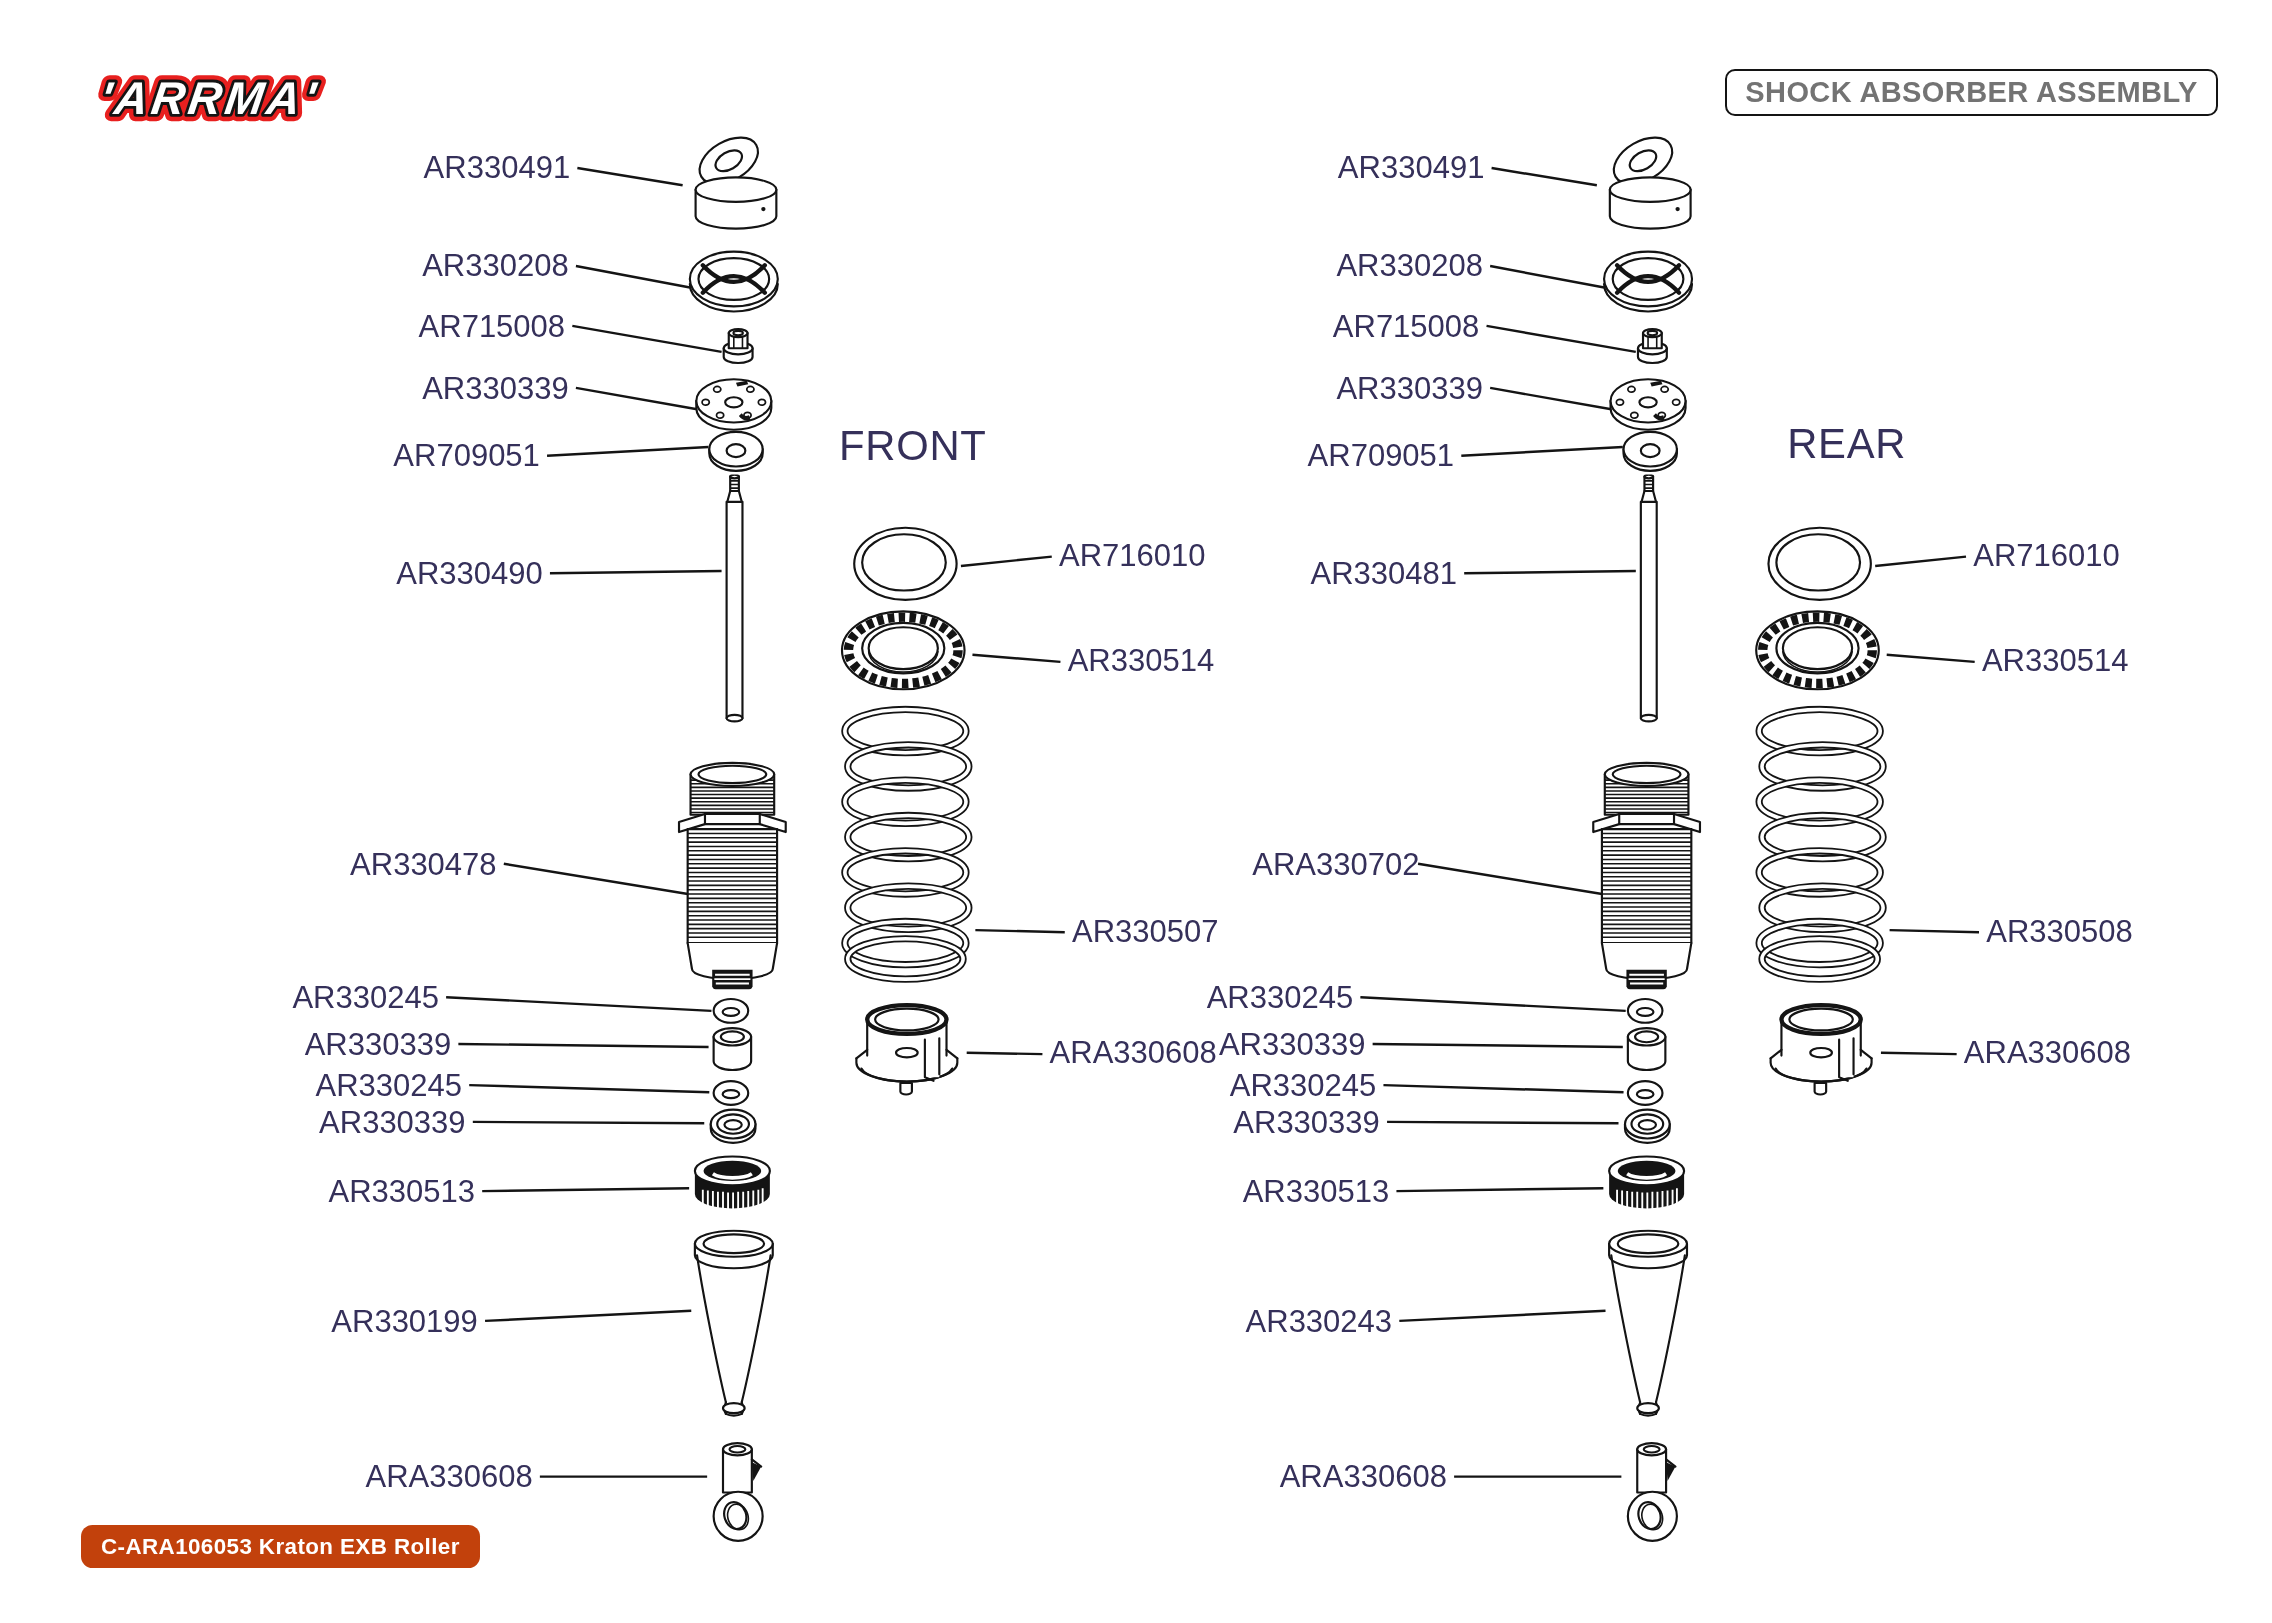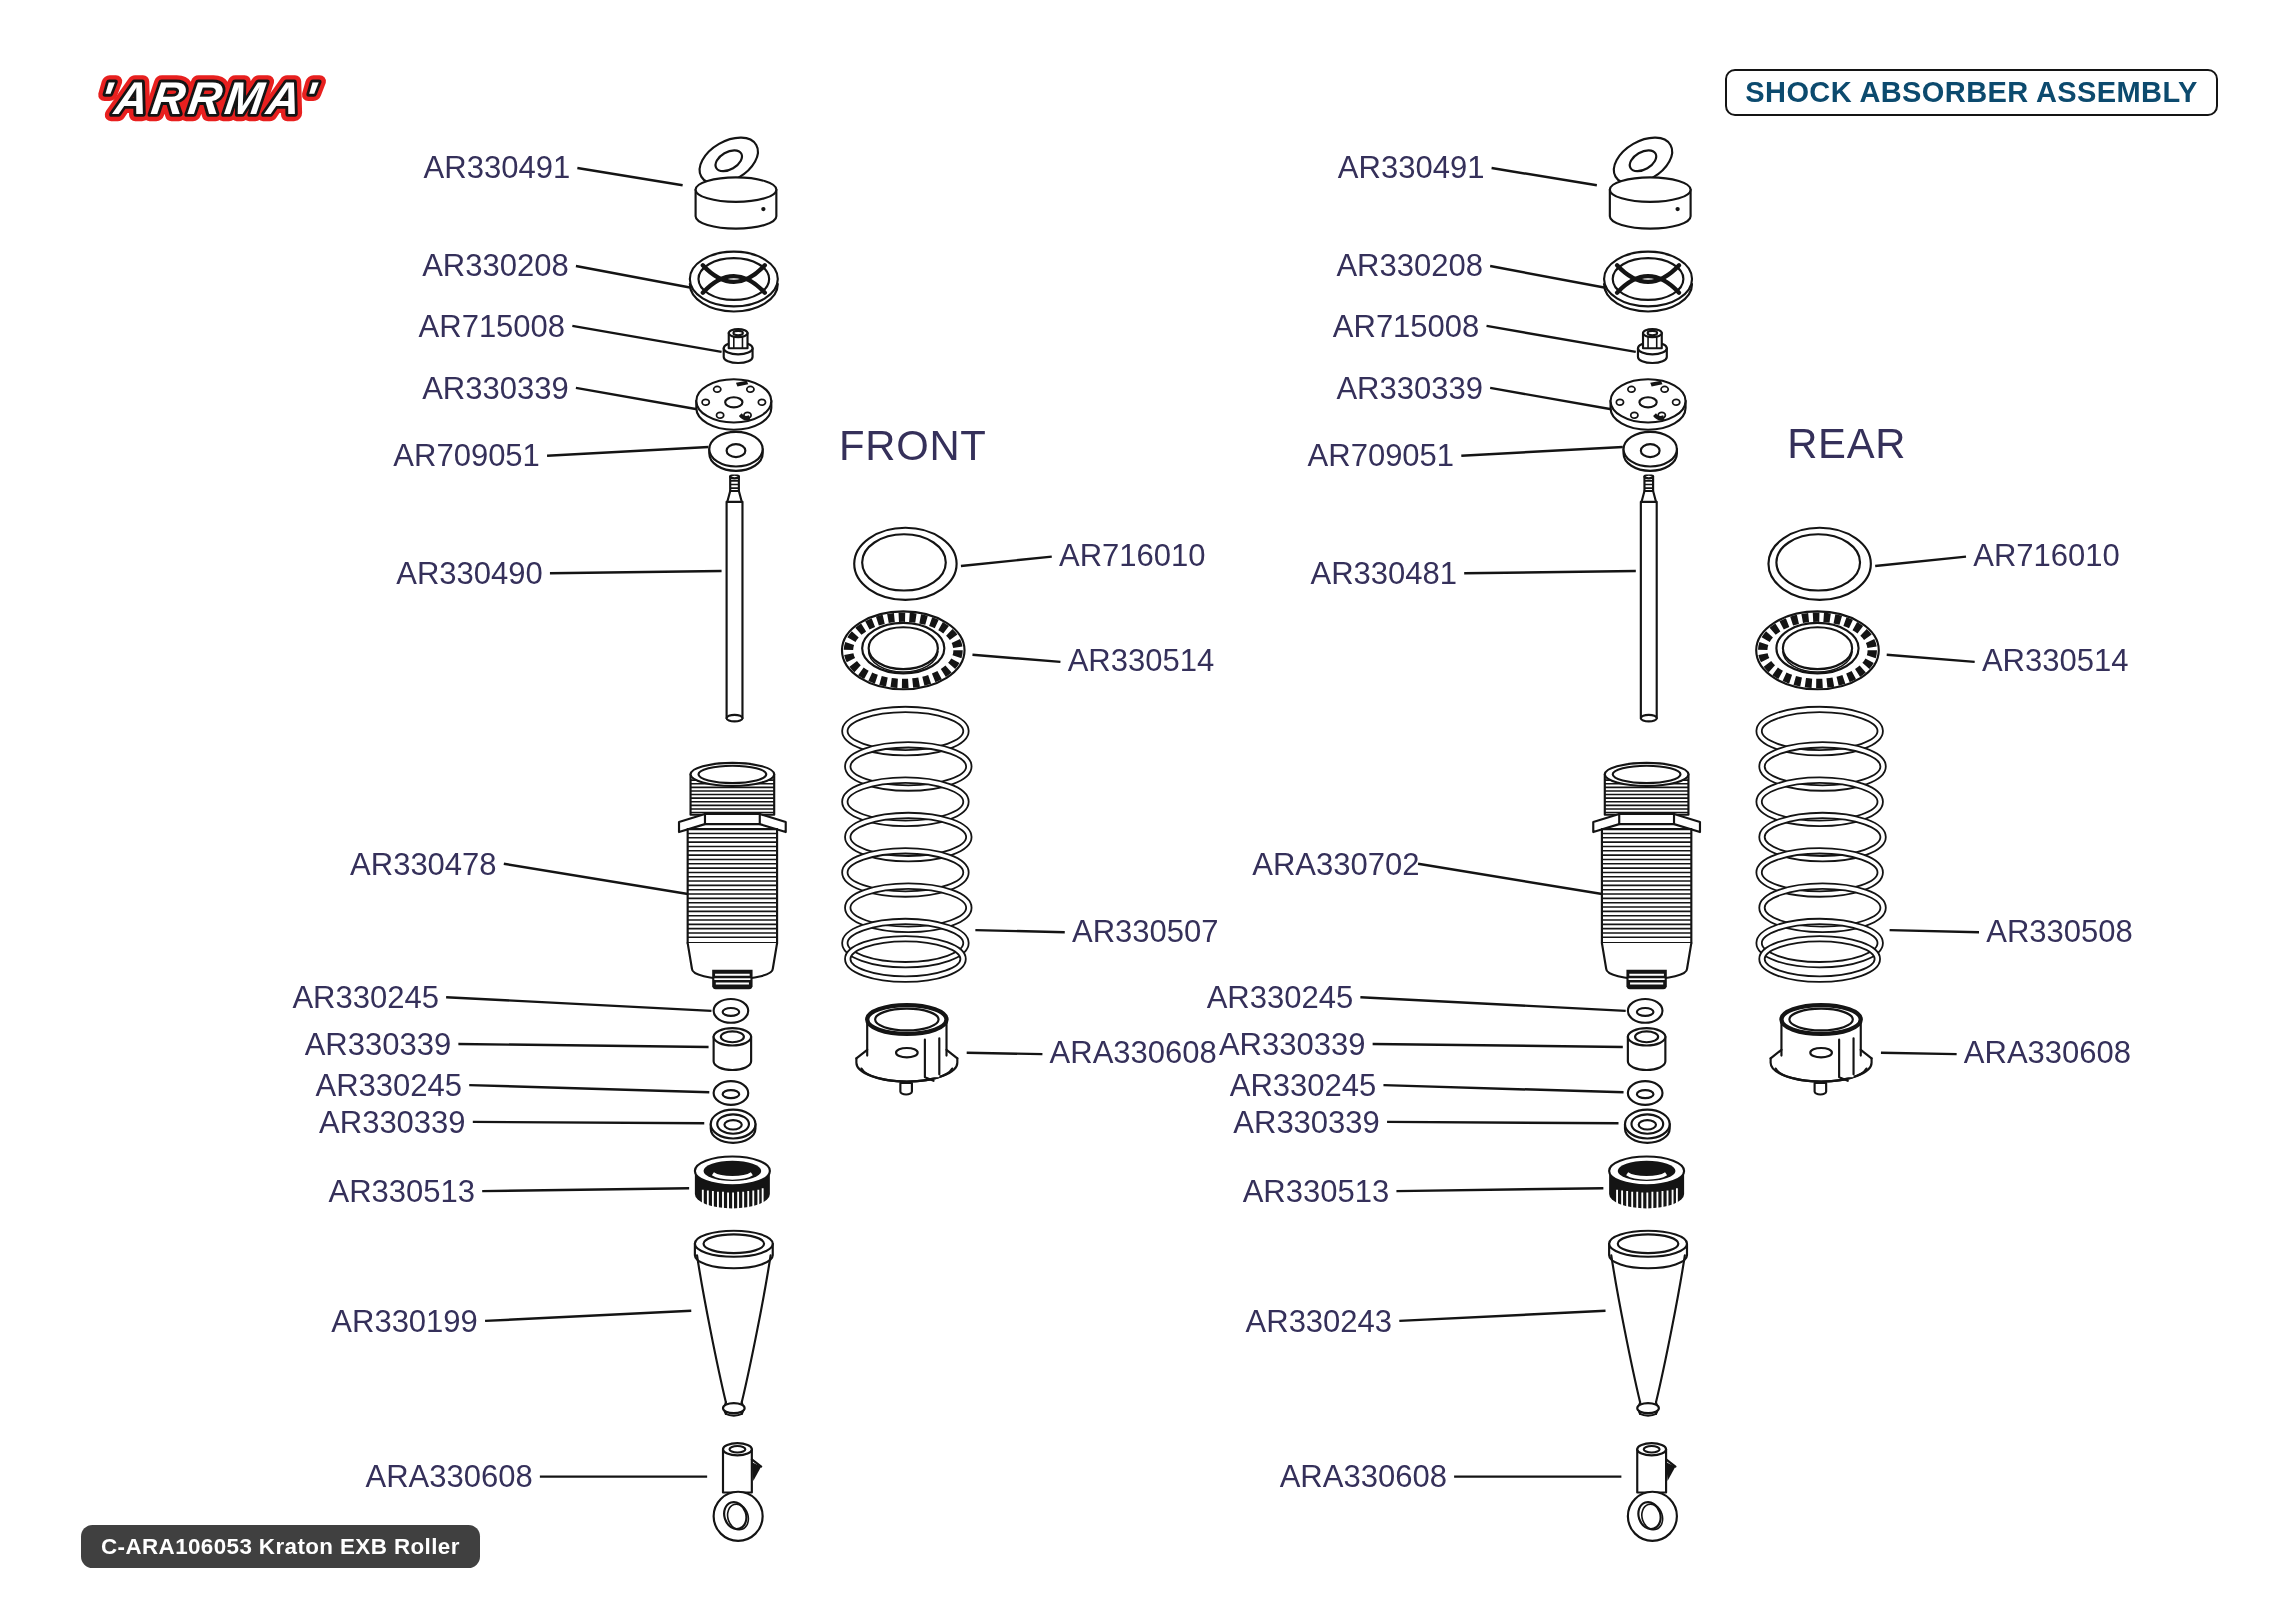--- a/index.html
+++ b/index.html
@@ -21,25 +21,25 @@
   text.hd  { font-size:58px; fill:#35305a; letter-spacing:1px; }
 
   .logo-t   { font-style:italic; font-weight:900; font-size:64px; letter-spacing:5px; }
   .logo-red { stroke:#e8201f; stroke-width:20; fill:#e8201f; stroke-linejoin:round; }
   .logo-blk { stroke:#141414; stroke-width:8; fill:#ffffff; paint-order:stroke; stroke-linejoin:round; }
 
   .title-box {
     position:absolute; left:1725px; top:69px; width:489px; height:43px;
     border:2.9px solid #141414; border-radius:10px; background:#ffffff;
     display:flex; align-items:center; justify-content:center;
-    font-size:29px; font-weight:bold; color:#0c4a6e; letter-spacing:0.4px;
+    font-size:29px; font-weight:bold; color:#737373; letter-spacing:0.4px;
   }
   .footer-box {
     position:absolute; left:81px; top:1525px;
-    background:#404040; color:#ffffff; border-radius:11.5px;
+    background:#c2410c; color:#ffffff; border-radius:11.5px;
     padding:8.7px 20px; font-size:22.4px; font-weight:bold; letter-spacing:0.4px;
   }
   .logo-wrap { position:absolute; left:78px; top:58px; width:361px; height:79px; }
 </style>
 </head>
 <body>
 
 <div class="logo-wrap">
   <svg width="361" height="79" viewBox="0 0 500 110">
     <g transform="translate(10,0) skewX(-8)">

